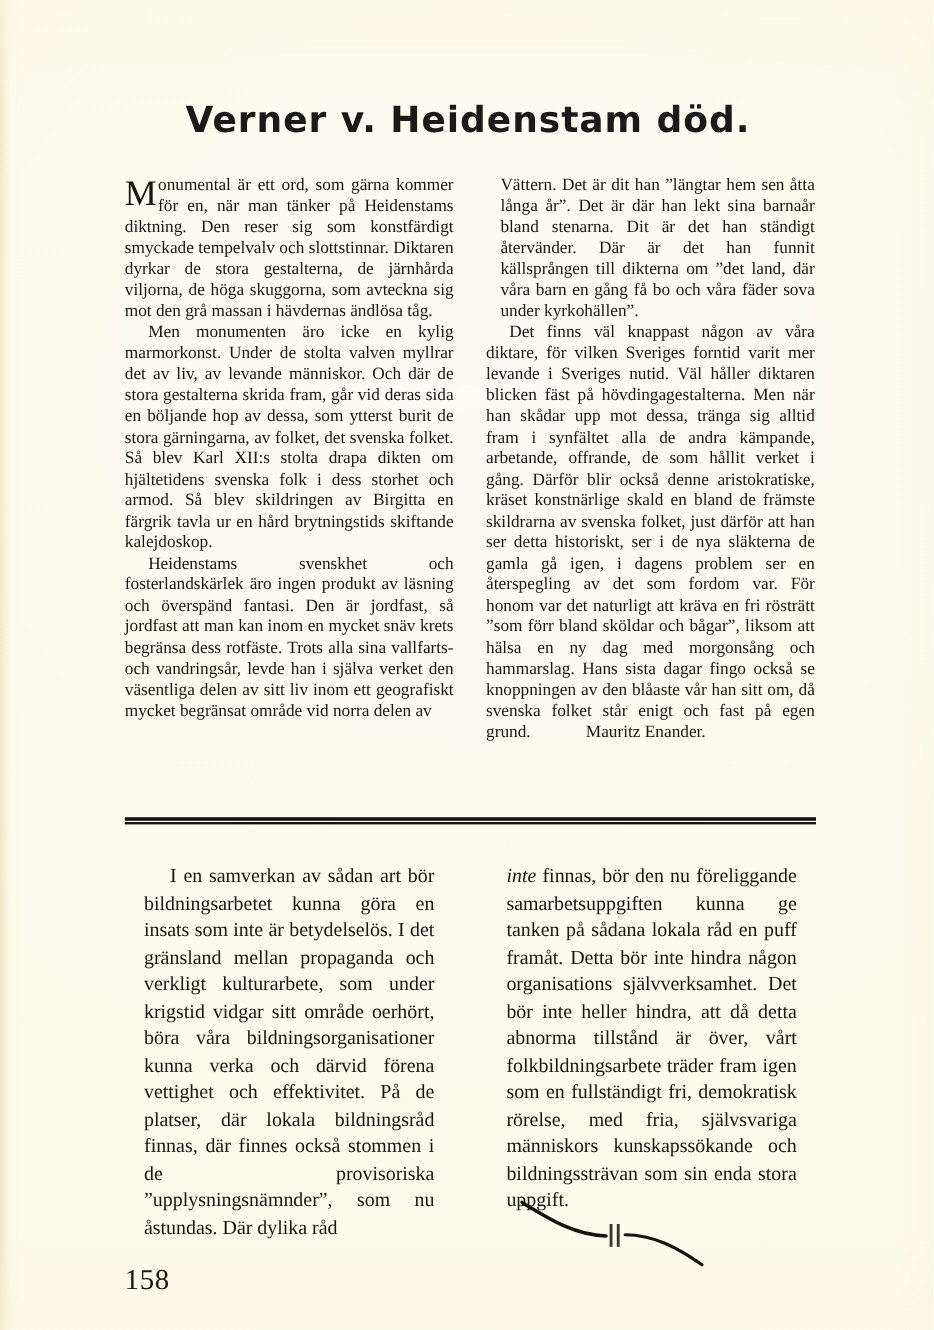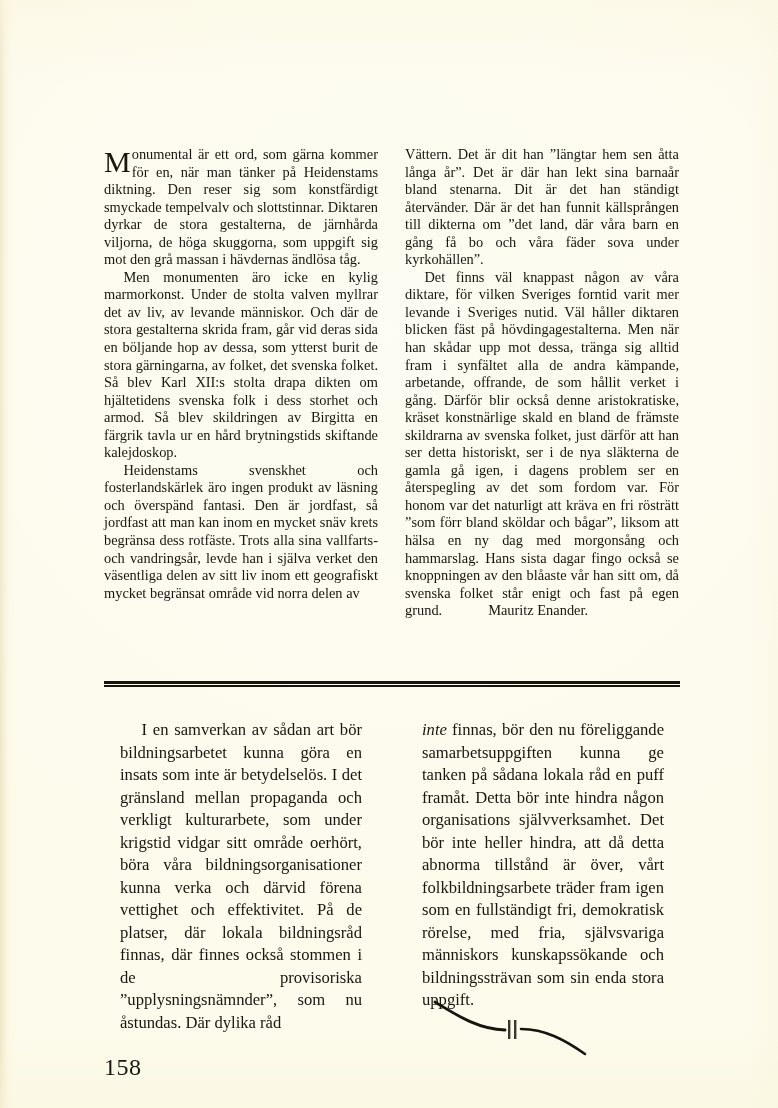--- a/index.html
+++ b/index.html
@@ -80,21 +80,21 @@
   .col p {
     margin: 0;
     font-size: 14.4px;
     line-height: 17.55px;
     text-align: justify;
     text-justify: inter-word;
     color: #17160f;
     hyphens: none;
     text-indent: 1.35em;
   }
-  .col p.no-indent { text-indent: 0; }
+  .col p.no-indent { text-indent: 0; margin-left: 12px; }
 
   
   .dropcap-para {
     text-indent: 0 !important;
   }
   .dropcap {
     float: left;
     font-size: 30px;
     line-height: 0.92;
     padding: 2px 1px 0 0;
@@ -169,25 +169,26 @@
 </style>
 </head>
 <body>
 
 <div class="page">
   <div class="edge-left"></div>
   <div class="paper-grain"></div>
 
   <div class="content">
 
+    <h1 class="headline">Verner v. Heidenstam död.</h1>
 
     <div class="article-top">
 
       <div class="col">
-        <p class="dropcap-para"><span class="dropcap">M</span><span>onumental är ett ord, som gärna kommer för en, när man tänker på Heidenstams diktning. Den reser sig som konstfärdigt smyckade tempelvalv och slottstinnar. Diktaren dyrkar de stora gestalterna, de järnhårda viljorna, de höga skuggorna, som uppgift sig mot den grå massan i hävdernas ändlösa tåg.</span></p>
+        <p class="dropcap-para"><span class="dropcap">M</span><span>onumental är ett ord, som gärna kommer för en, när man tänker på Heidenstams diktning. Den reser sig som konstfärdigt smyckade tempelvalv och slottstinnar. Diktaren dyrkar de stora gestalterna, de järnhårda viljorna, de höga skuggorna, som avteckna sig mot den grå massan i hävdernas ändlösa tåg.</span></p>
         <p>Men monumenten äro icke en kylig marmorkonst. Under de stolta valven myllrar det av liv, av levande människor. Och där de stora gestalterna skrida fram, går vid deras sida en böljande hop av dessa, som ytterst burit de stora gärningarna, av folket, det svenska folket. Så blev Karl XII:s stolta drapa dikten om hjältetidens svenska folk i dess storhet och armod. Så blev skildringen av Birgitta en färgrik tavla ur en hård brytningstids skiftande kalejdoskop.</p>
         <p>Heidenstams svenskhet och fosterlandskärlek äro ingen produkt av läsning och överspänd fantasi. Den är jordfast, så jordfast att man kan inom en mycket snäv krets begränsa dess rotfäste. Trots alla sina vallfarts- och vandringsår, levde han i själva verket den väsentliga delen av sitt liv inom ett geografiskt mycket begränsat område vid norra delen av</p>
       </div>
 
       <div class="col">
         <p class="no-indent">Vättern. Det är dit han ”längtar hem sen åtta långa år”. Det är där han lekt sina barnaår bland stenarna. Dit är det han ständigt återvänder. Där är det han funnit källsprången till dikterna om ”det land, där våra barn en gång få bo och våra fäder sova under kyrkohällen”.</p>
         <p><span>Det finns väl knappast någon av våra diktare, för vilken Sveriges forntid varit mer levande i Sveriges nutid. Väl håller diktaren blicken fäst på hövdingagestalterna. Men när han skådar upp mot dessa, tränga sig alltid fram i synfältet alla de andra kämpande, arbetande, offrande, de som hållit verket i gång. Därför blir också denne aristokratiske, kräset konstnärlige skald en bland de främste skildrarna av svenska folket, just därför att han ser detta historiskt, ser i de nya släkterna de gamla gå igen, i dagens problem ser en återspegling av det som fordom var. För honom var det naturligt att kräva en fri rösträtt ”som förr bland sköldar och bågar”, liksom att hälsa en ny dag med morgonsång och hammarslag. Hans sista dagar fingo också se knoppningen av den blåaste vår han sitt om, då svenska folket står enigt och fast på egen grund.</span><span class="byline" style="margin-left:46px;">Mauritz Enander.</span></p>
       </div>
     </div>
 

